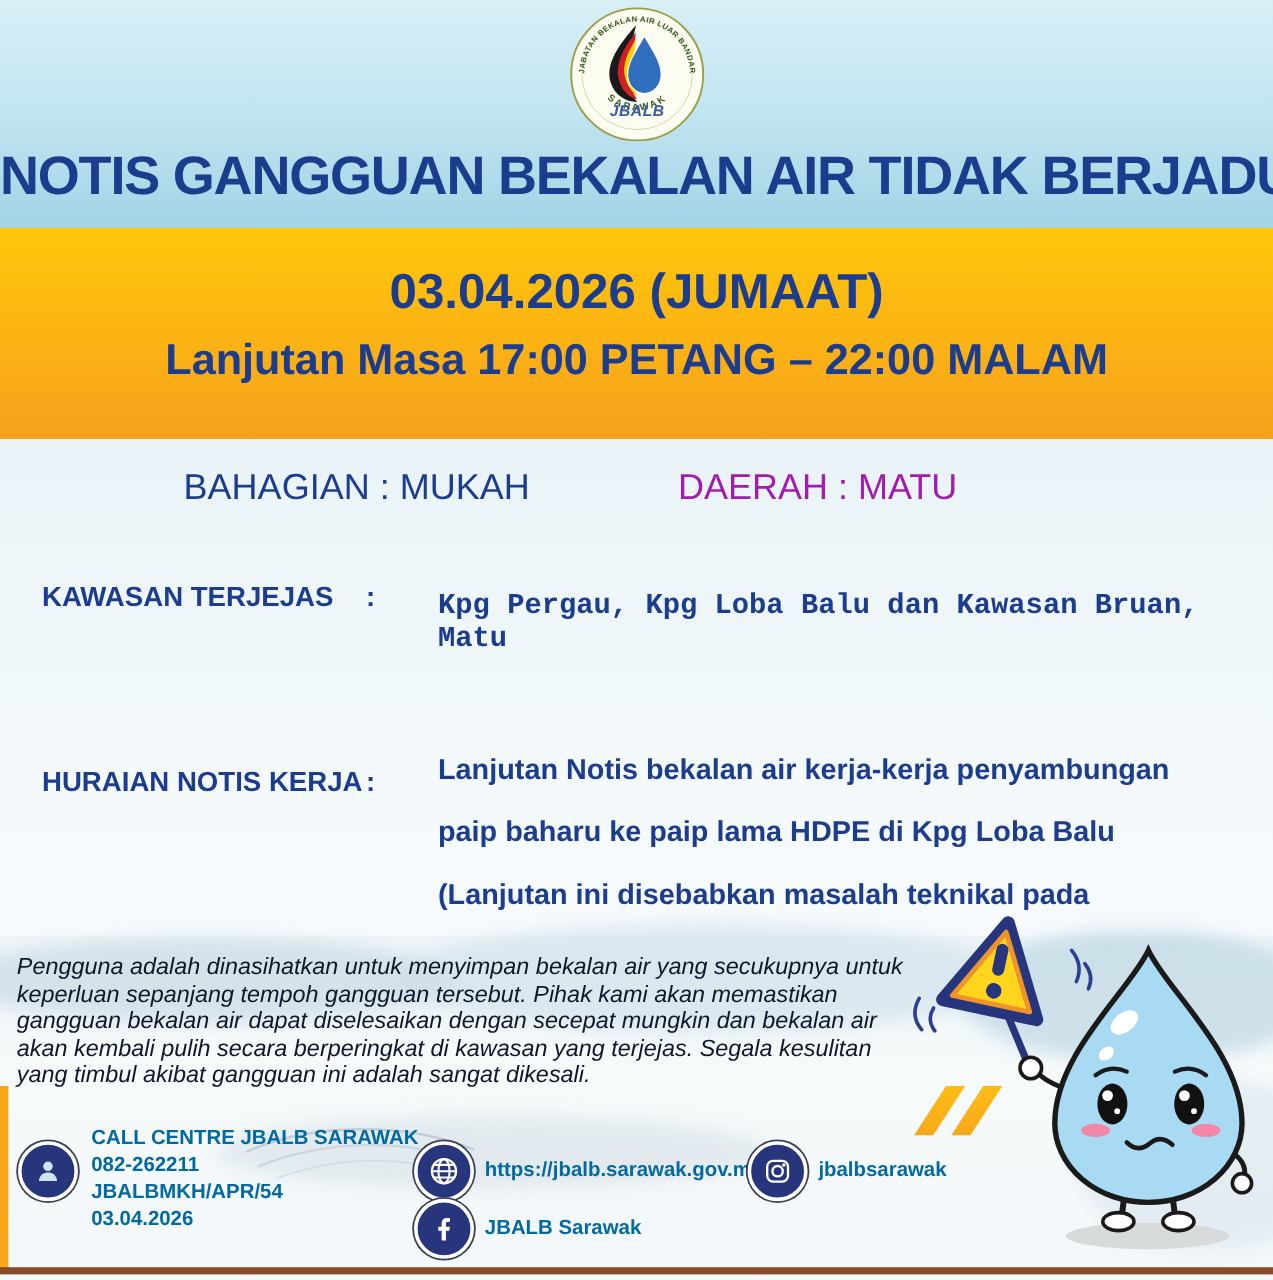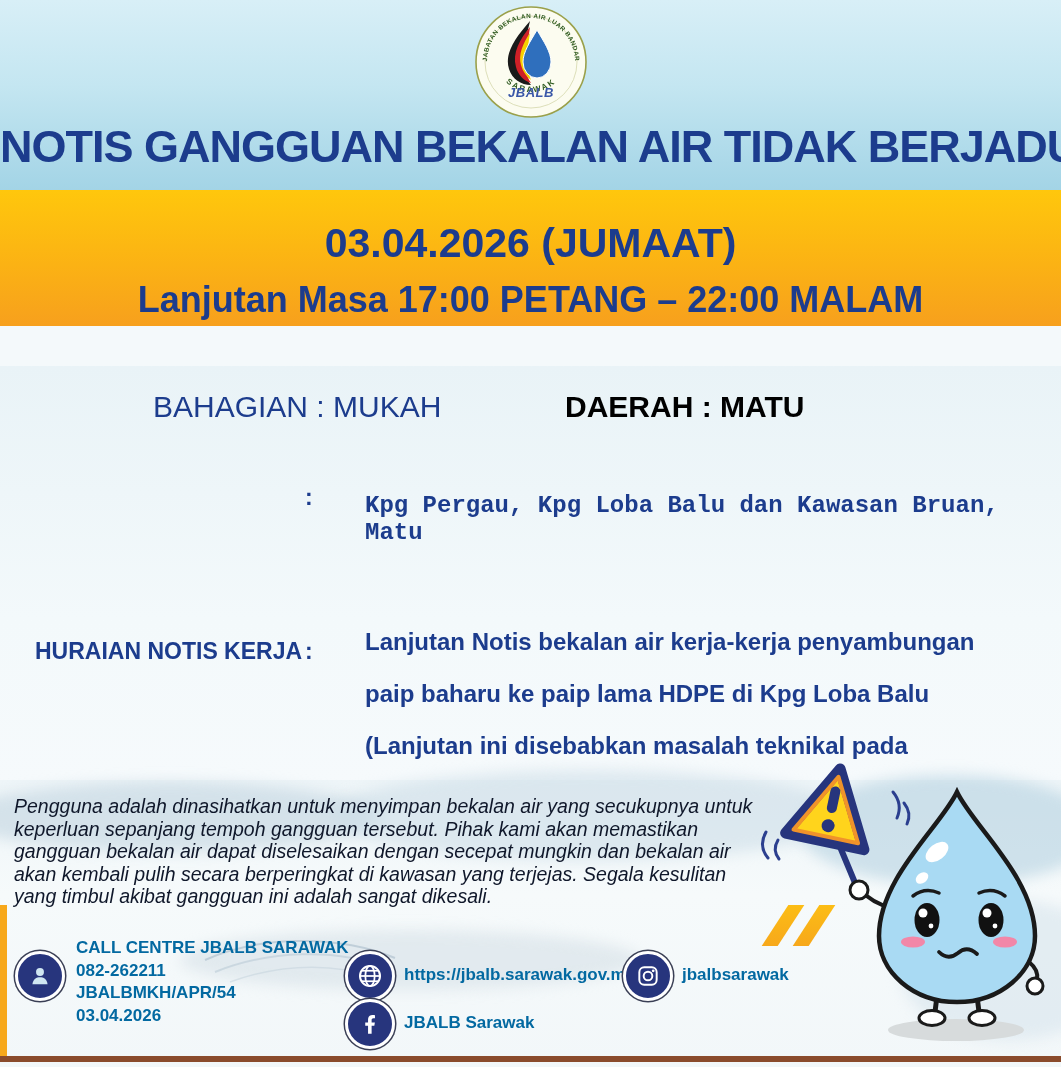--- a/index.html
+++ b/index.html
@@ -7,30 +7,30 @@
     position:relative;width:1061px;height:1067px;overflow:hidden;
     font-family:"Liberation Sans",sans-serif;background:#f4f9fb;margin:0 auto;
   }
   
   .top-section{position:absolute;left:0;top:0;width:100%;height:190px;
     background:linear-gradient(180deg,#d8eff7 0%,#c4e6f1 45%,#a3d4e6 100%);}
   .logo-badge{position:absolute;left:50%;top:5px;transform:translateX(-50%);width:114px;height:114px;}
   .main-title{position:absolute;left:0;top:121px;width:100%;text-align:center;
     color:#1c3c8d;font-weight:bold;font-size:45px;letter-spacing:-1px;white-space:nowrap;}
   
-  .orange-band{position:absolute;left:0;top:190px;width:100%;height:136px;
+  .orange-band{position:absolute;left:0;top:190px;width:100%;height:176px;
     background:linear-gradient(180deg,#ffc70c 0%,#fbb214 55%,#f7a01d 100%);
     text-align:center;color:#1c3c8d;font-weight:bold;}
   .date-line{padding-top:30px;font-size:41px;letter-spacing:0;}
   .time-line{padding-top:12px;font-size:36px;}
   
   .mid-section{position:absolute;left:0;top:366px;width:100%;height:420px;
     background:linear-gradient(180deg,#e9f3f7 0%,#f3f9fb 60%,#f6fafc 100%);}
   .region-bahagian{position:absolute;left:153px;top:390px;font-size:30px;font-weight:normal;color:#1c3c8d;}
-  .region-daerah{position:absolute;left:565px;top:390px;font-size:30px;font-weight:bold;color:#000000;}
+  .region-daerah{position:absolute;left:565px;top:390px;font-size:30px;font-weight:normal;color:#a21caf;}
   .row-label{position:absolute;left:35px;font-size:23px;font-weight:bold;color:#1c3c8d;}
   .row-colon{position:absolute;left:305px;font-size:23px;font-weight:bold;color:#1c3c8d;}
   .row-value{position:absolute;left:365px;font-size:24px;font-weight:bold;color:#1c3c8d;}
   .kawasan-label{top:484px;} .kawasan-colon{top:484px;} .kawasan-value{top:492px;width:640px;font-family:Liberation Mono, monospace;}
   .huraian-label{top:638px;} .huraian-colon{top:638px;}
   .huraian-value{top:616px;width:615px;line-height:52px;}
   
   .splash-section{position:absolute;left:0;top:780px;width:100%;height:287px;
     background:linear-gradient(180deg,#eef5f8 0%,#f6fafb 40%,#f2f7f9 100%);}
   .blob{position:absolute;border-radius:50%;filter:blur(7px);}
@@ -97,20 +97,21 @@
 
   <div class="orange-band">
     <div class="date-line">03.04.2026 (JUMAAT)</div>
     <div class="time-line">Lanjutan Masa 17:00 PETANG – 22:00 MALAM</div>
   </div>
 
   <div class="mid-section"></div>
   <div class="region-bahagian">BAHAGIAN : MUKAH</div>
   <div class="region-daerah">DAERAH : MATU</div>
 
+  <div class="row-label kawasan-label">KAWASAN TERJEJAS</div>
   <div class="row-colon kawasan-colon">:</div>
   <div class="row-value kawasan-value">Kpg Pergau, Kpg Loba Balu dan Kawasan Bruan, Matu</div>
 
   <div class="row-label huraian-label">HURAIAN NOTIS KERJA</div>
   <div class="row-colon huraian-colon">:</div>
   <div class="row-value huraian-value">Lanjutan Notis bekalan air kerja-kerja penyambungan paip baharu ke paip lama HDPE di Kpg Loba Balu (Lanjutan ini disebabkan masalah teknikal pada mesin penyambungan paip dan menyebabkan kerja-kerja tergendala.</div>
 
   <div class="splash-section"></div>
   <div class="blob b1"></div>
   <div class="blob b2"></div>

